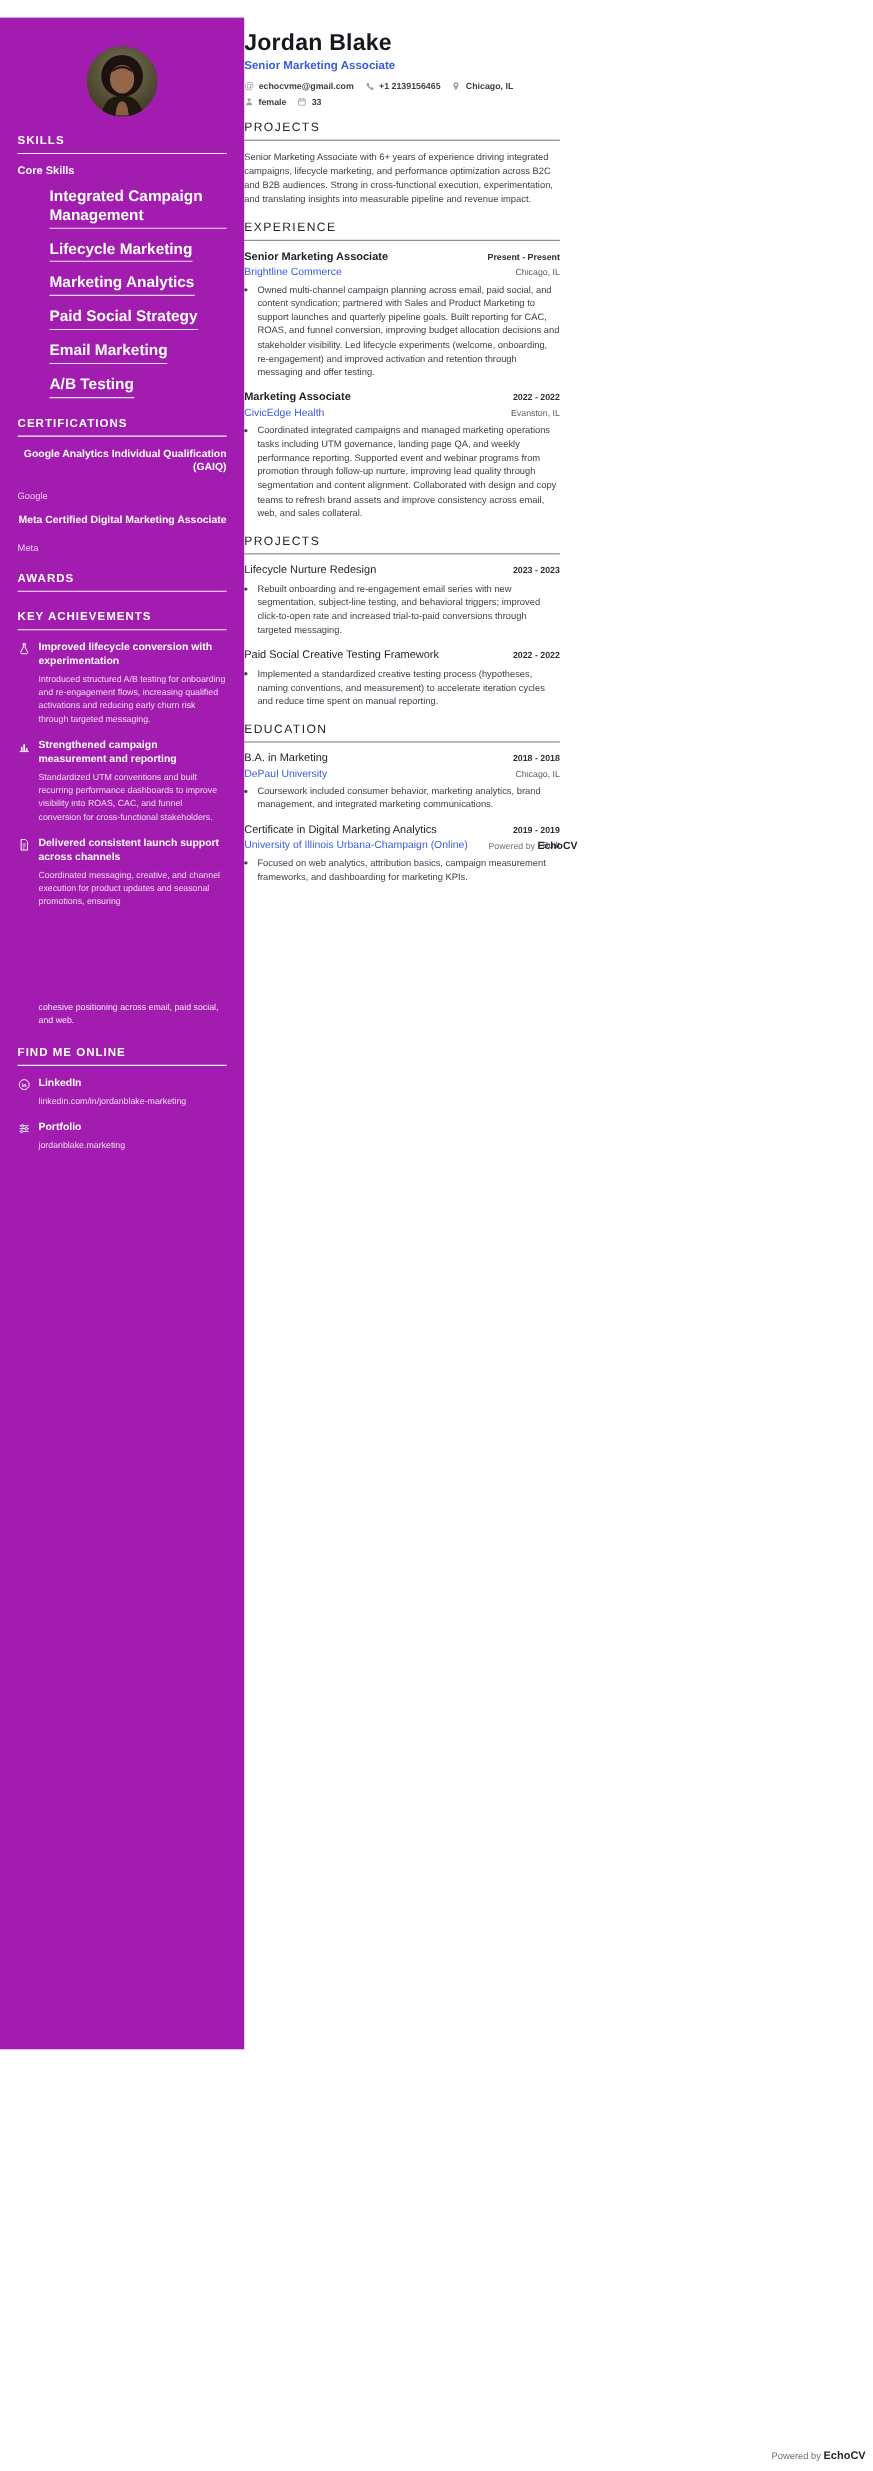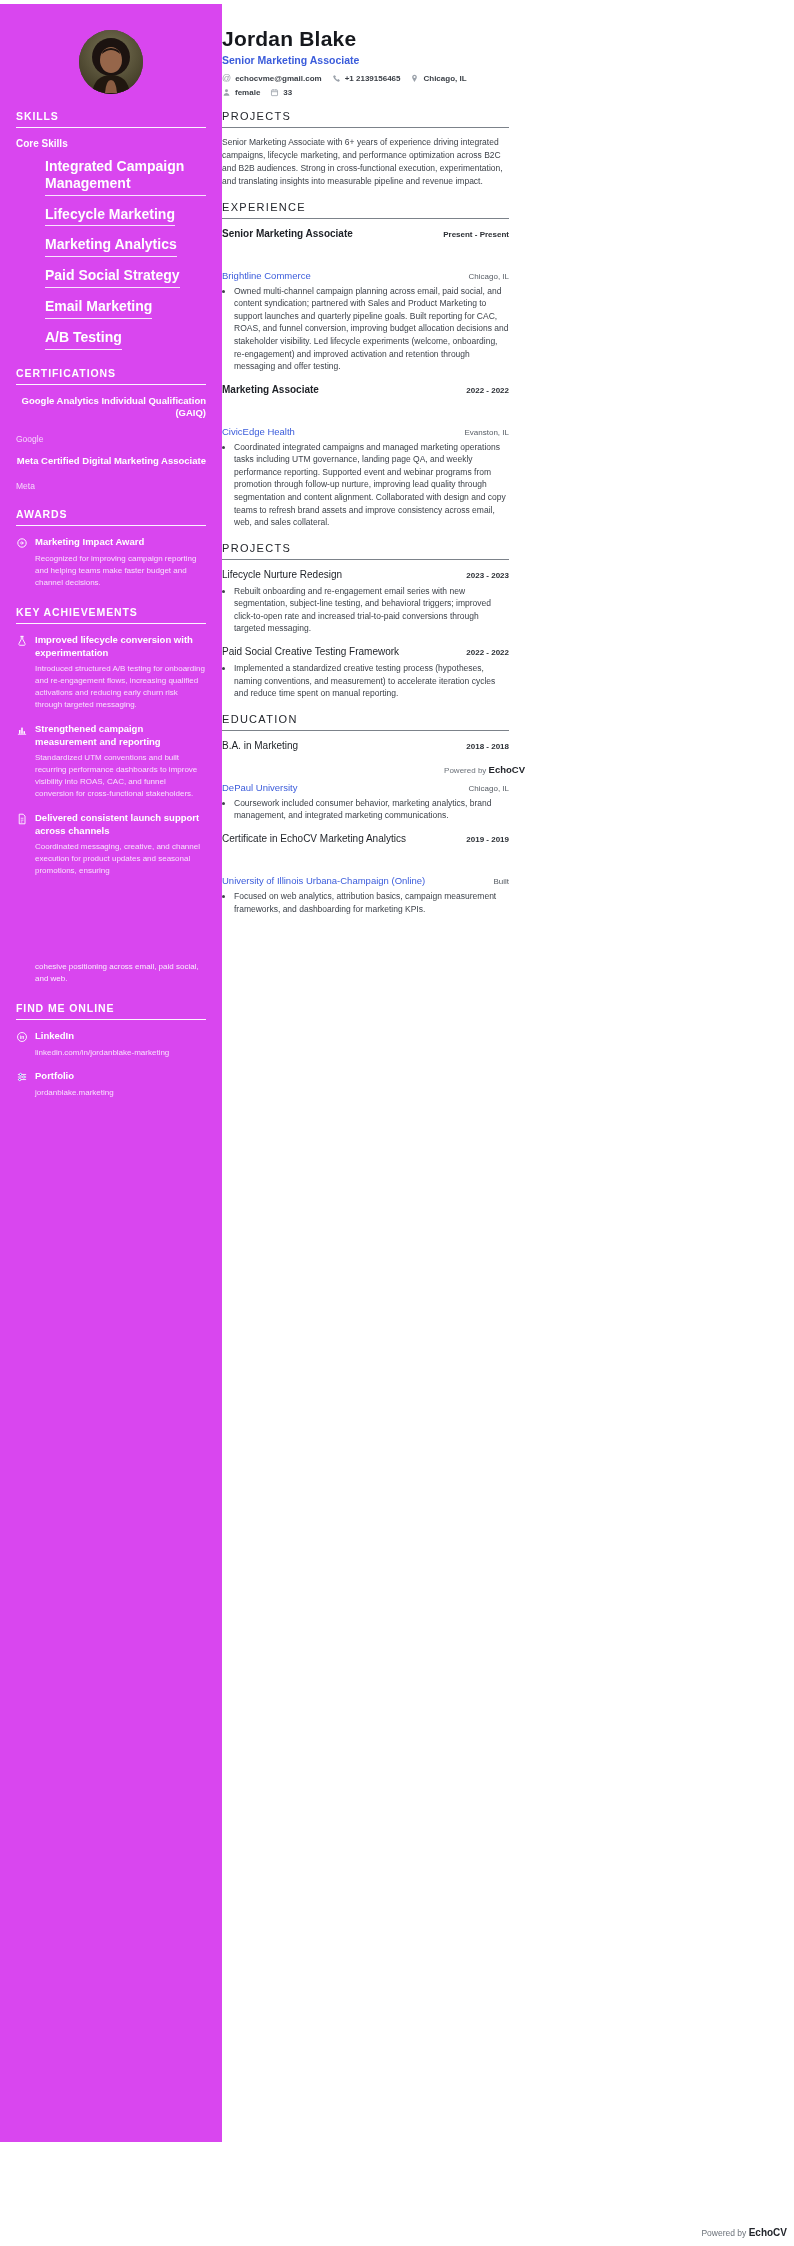--- a/index.html
+++ b/index.html
@@ -4,22 +4,22 @@
 <style>
   * { margin:0; padding:0; box-sizing:border-box; }
   html,body { background:#ffffff; }
   body {
     width:794px; height:2246px; position:relative; overflow:hidden;
     font-family:"Liberation Sans","DejaVu Sans",sans-serif;
     color:#3d424a;
   }
   
   .sidebar {
-    position:absolute; left:0; top:4px; width:222px; height:2138px;
-    background:#d946ef; color:#ffffff;
+    position:absolute; left:0; top:16px; width:222px; height:1847px;
+    background:#a21caf; color:#ffffff;
   }
   .sidebar-content { padding:26px 16px 0 16px; }
   .avatar-wrap { display:flex; justify-content:center; margin-bottom:16px; }
   .avatar { width:64px; height:64px; border-radius:50%; overflow:hidden; background:#4a4434; }
   .avatar svg { display:block; width:64px; height:64px; }
   .s-section { margin-bottom:17px; }
   .s-header {
     font-size:10.5px; font-weight:700; letter-spacing:.9px;
     padding-bottom:5px; border-bottom:1.2px solid rgba(255,255,255,.95);
     margin-bottom:10px;
@@ -53,21 +53,21 @@
   .m-section { margin-top:13px; }
   .m-header {
     font-size:11px; font-weight:400; letter-spacing:1.3px; color:#23262c;
     padding-bottom:5px; border-bottom:1px solid #7c828a; margin-bottom:8px;
   }
   .summary-text { font-size:8.5px; line-height:1.52; color:#3d424a; }
   .entry { margin-bottom:10px; }
   .entry-row { display:flex; justify-content:space-between; align-items:baseline; }
   .entry-title { font-size:10px; font-weight:700; color:#1d2026; line-height:1.3; }
   .entry-dates { font-size:8px; font-weight:600; color:#2b2f35; white-space:nowrap; margin-left:8px; }
-  .entry-company { font-size:9.5px; color:#3b5cdb; font-weight:500;margin-top:28px; }
+  .entry-company { font-size:9.5px; color:#3b5cdb; font-weight:500; }
   .entry-loc { font-size:8px; color:#565c64; white-space:nowrap; margin-left:8px; }
   .entry-row2 { display:flex; justify-content:space-between; align-items:baseline; margin-top:2px; }
   .bullets { margin:4px 0 0 12px; }
   .bullets li { font-size:8.5px; line-height:1.48; color:#3d424a; margin-bottom:2px; }
   
   .doc-footer {
     position:absolute; top:764px; left:238px; width:287px; text-align:right;
     font-size:8px; color:#6b7179;
   }
   .site-footer {
@@ -123,32 +123,20 @@
         <div class="cert-issuer">Google</div>
       </div>
       <div class="cert-item">
         <div class="cert-title">Meta Certified Digital Marketing Associate</div>
         <div class="cert-issuer">Meta</div>
       </div>
     </section>
 
     <section class="s-section">
       <div class="s-header">AWARDS</div>
-      <div>
-        <div class="icon-row">
-          <span class="s-icon">
-            <svg viewBox="0 0 16 16">
-                <circle cx="8" cy="8" r="5.6" fill="none" stroke="currentColor" stroke-width="1.3"></circle>
-                <path d="M5.8 8h3.6M7.9 6.2 9.7 8 7.9 9.8" stroke="currentColor" stroke-width="1.2" fill="none" stroke-linecap="round" stroke-linejoin="round"></path>
-              </svg>
-          </span>
-          <span class="row-title">Marketing Impact Award</span>
-        </div>
-        <div class="indent-text">Recognized for improving campaign reporting and helping teams make faster budget and channel decisions.</div>
-      </div>
     </section>
 
     <section class="s-section">
       <div class="s-header">KEY ACHIEVEMENTS</div>
 
       <div class="ach-item">
         <div class="icon-row">
           <span class="s-icon">
             <svg viewBox="0 0 16 16">
                 <path d="M6.4 1.8h3.2M7 1.8v3.8l-3.1 6c-.5 1 .2 2.1 1.3 2.1h5.6c1.1 0 1.8-1.1 1.3-2.1L9 5.6V1.8" fill="none" stroke="currentColor" stroke-width="1.2" stroke-linecap="round" stroke-linejoin="round"></path>
@@ -342,21 +330,21 @@
         <span class="entry-company">DePaul University</span>
         <span class="entry-loc">Chicago, IL</span>
       </div>
       <ul class="bullets">
         <li>Coursework included consumer behavior, marketing analytics, brand management, and integrated marketing communications.</li>
       </ul>
     </div>
 
     <div class="entry">
       <div class="entry-row">
-        <span class="entry-title" style="font-weight:400;">Certificate in EchoCV Marketing Analytics</span>
+        <span class="entry-title" style="font-weight:400;">Certificate in Digital Marketing Analytics</span>
         <span class="entry-dates">2019 - 2019</span>
       </div>
       <div class="entry-row2">
         <span class="entry-company">University of Illinois Urbana-Champaign (Online)</span>
         <span class="entry-loc">Built</span>
       </div>
       <ul class="bullets">
         <li>Focused on web analytics, attribution basics, campaign measurement frameworks, and dashboarding for marketing KPIs.</li>
       </ul>
     </div>

